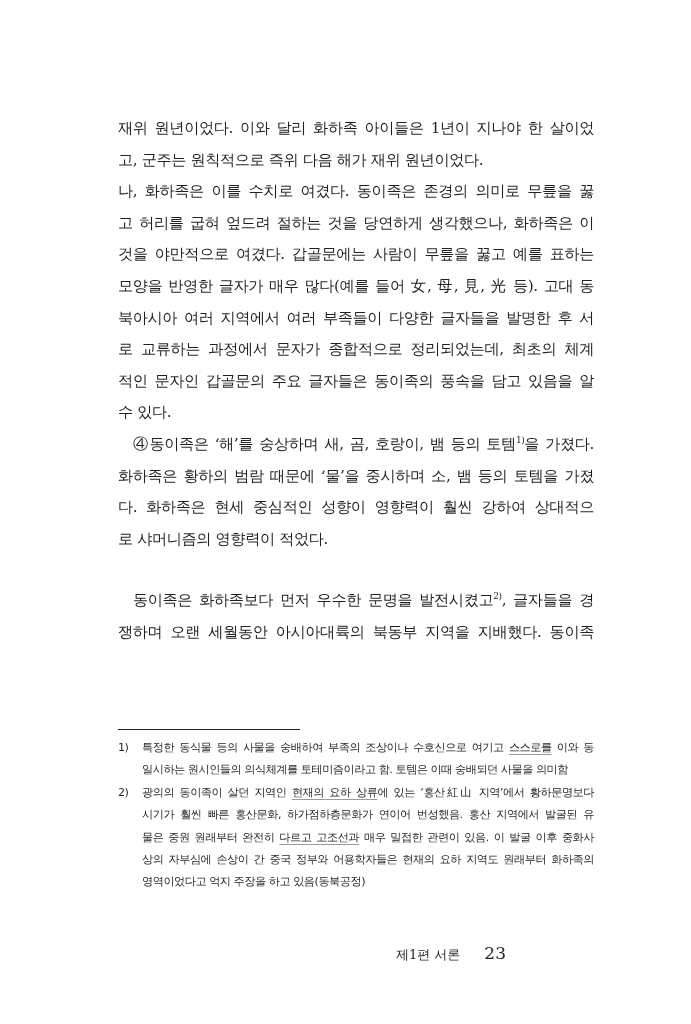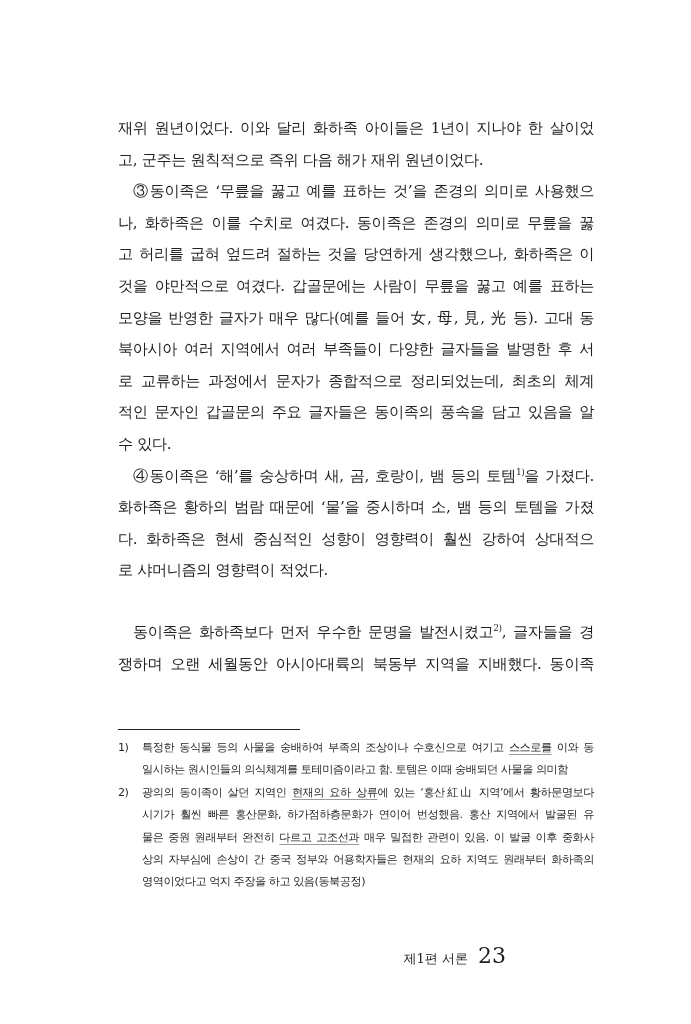--- a/index.html
+++ b/index.html
@@ -23,31 +23,30 @@
   }
   .fn { position: relative; padding-left: 24px; }
   .fn-num { position: absolute; left: 0; top: 0; }
   .fn-line { display: block; white-space: nowrap; text-align: justify; text-align-last: justify; }
   .fn-line.last { text-align-last: left; }
   .ul { text-decoration: underline; text-decoration-color: #9a9a9a; text-underline-offset: 3px; }
   .folio {
     position: absolute; right: 95px; top: 943px;
     font-family: "DejaVu Serif", "Liberation Serif", serif; font-size: 13px; color: #231f20;
   }
-  .folio .num { font-size: 22px; margin-left: 10px; }
+  .folio .num { font-size: 17px; margin-left: 24px; }
 </style>
 </head>
 <body>
 
 <div class="page">
 
   <div class="body-text">
     <span class="line">재위 원년이었다. 이와 달리 화하족 아이들은 1년이 지나야 한 살이었</span>
     <span class="line last">고, 군주는 원칙적으로 즉위 다음 해가 재위 원년이었다.</span>
-    <span class="line indent">③동이족은 ‘무릎을 꿇고 예를 표하는 것’을 존경의 의미로 사용했으</span>
     <span class="line">나, 화하족은 이를 수치로 여겼다. 동이족은 존경의 의미로 무릎을 꿇</span>
     <span class="line">고 허리를 굽혀 엎드려 절하는 것을 당연하게 생각했으나, 화하족은 이</span>
     <span class="line">것을 야만적으로 여겼다. 갑골문에는 사람이 무릎을 꿇고 예를 표하는</span>
     <span class="line">모양을 반영한 글자가 매우 많다(예를 들어 女, 母, 見, 光 등). 고대 동</span>
     <span class="line">북아시아 여러 지역에서 여러 부족들이 다양한 글자들을 발명한 후 서</span>
     <span class="line">로 교류하는 과정에서 문자가 종합적으로 정리되었는데, 최초의 체계</span>
     <span class="line">적인 문자인 갑골문의 주요 글자들은 동이족의 풍속을 담고 있음을 알</span>
     <span class="line last">수 있다.</span>
 
     <span class="line indent"><span>④동이족은 ‘해’를 숭상하며 새, 곰, 호랑이, 뱀 등의 토템</span><sup>1)</sup><span>을 가졌다.</span></span>

